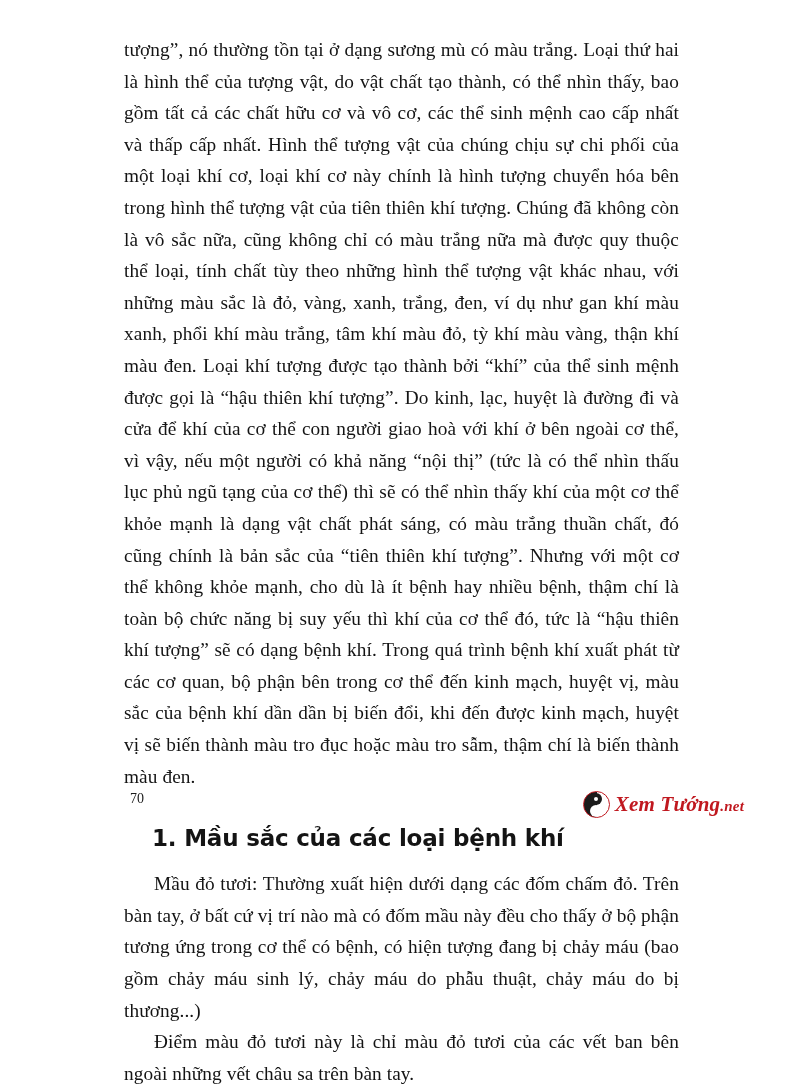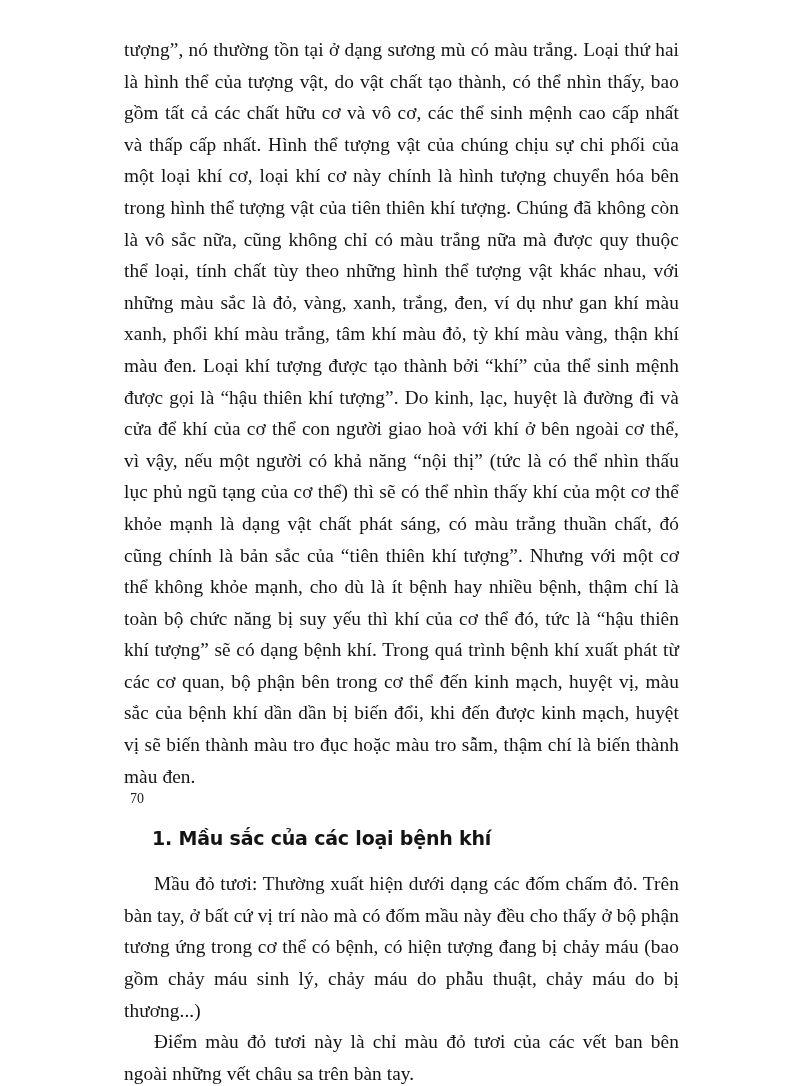--- a/index.html
+++ b/index.html
@@ -36,21 +36,21 @@
   }
   .para.first {
     text-indent: 0;
   }
   .para.indent {
     text-indent: 30px;
   }
   .section-heading {
     font-family: "DejaVu Sans", sans-serif;
     font-weight: bold;
-    font-size: 19px;
+    font-size: 23px;
     line-height: 28px;
     margin: 22px 0 16px 28px;
     letter-spacing: -0.2px;
   }
   .gap {
     height: 10px;
   }
   .page-number {
     position: absolute;
     left: 130px;
@@ -140,14 +140,23 @@
     <h2 class="section-heading">1. Mầu sắc của các loại bệnh khí</h2>
 
     <p class="para indent">Mầu đỏ tươi: Thường xuất hiện dưới dạng các đốm chấm đỏ. Trên bàn tay, ở bất cứ vị trí nào mà có đốm mầu này đều cho thấy ở bộ phận tương ứng trong cơ thể có bệnh, có hiện tượng đang bị chảy máu (bao gồm chảy máu sinh lý, chảy máu do phẫu thuật, chảy máu do bị thương...)</p>
 
     <p class="para indent">Điểm màu đỏ tươi này là chỉ màu đỏ tươi của các vết ban bên ngoài những vết châu sa trên bàn tay.</p>
 
   </div>
 
   <div class="page-number">70</div>
 
+  <div class="watermark">
+    <div class="yinyang">
+      <div class="yy-dot-top"></div>
+      <div class="yy-dot-bottom"></div>
+    </div>
+    <div class="wm-text">
+      <span>Xem Tướng</span><span class="suffix">.net</span>
+    </div>
+  </div>
 
 </div>
 
 </body></html>

